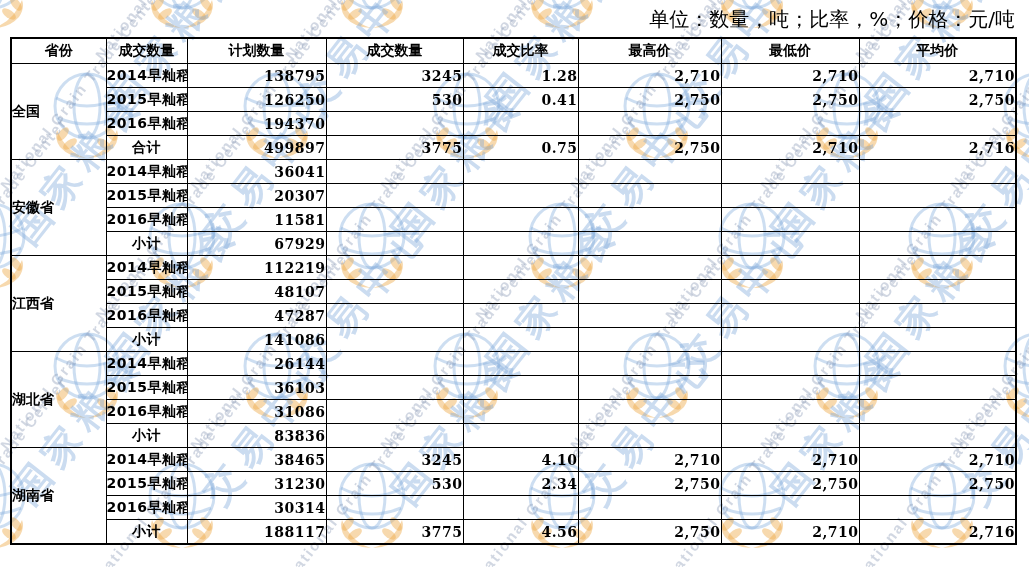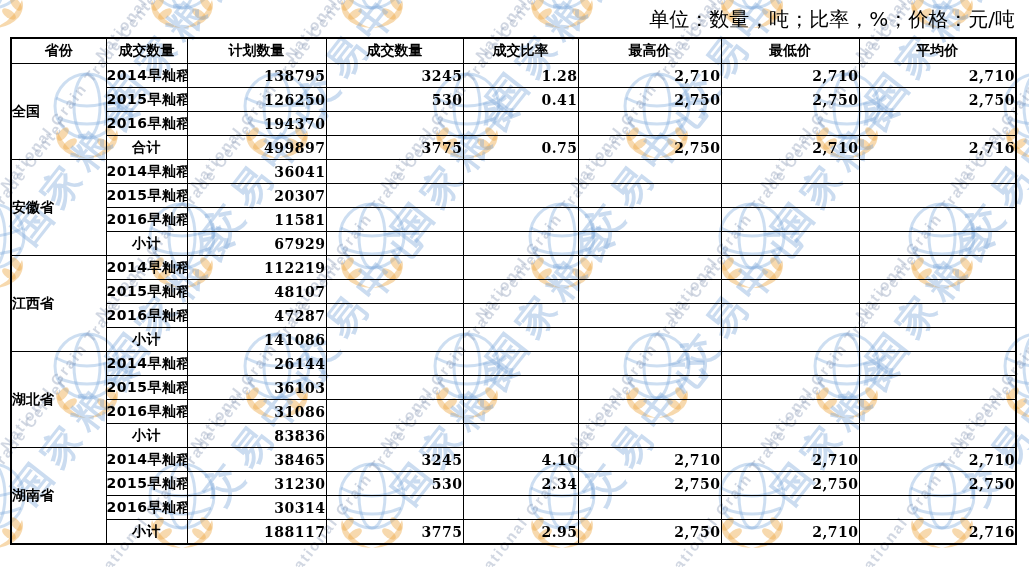--- a/index.html
+++ b/index.html
@@ -803,20 +803,20 @@
           <td class="numcell"></td>
           <td class="numcell"></td>
           <td class="numcell"></td>
           <td class="numcell"></td>
           <td class="numcell"></td>
         </tr>
         <tr>
           <td class="yearcell">小计</td>
           <td class="numcell">188117</td>
           <td class="numcell">3775</td>
-          <td class="numcell">2.95</td>
+          <td class="numcell">4.56</td>
           <td class="numcell">2,750</td>
           <td class="numcell">2,710</td>
           <td class="numcell">2,716</td>
         </tr>
       </tbody>
   </table>
 </div>
 
 </body></html>

